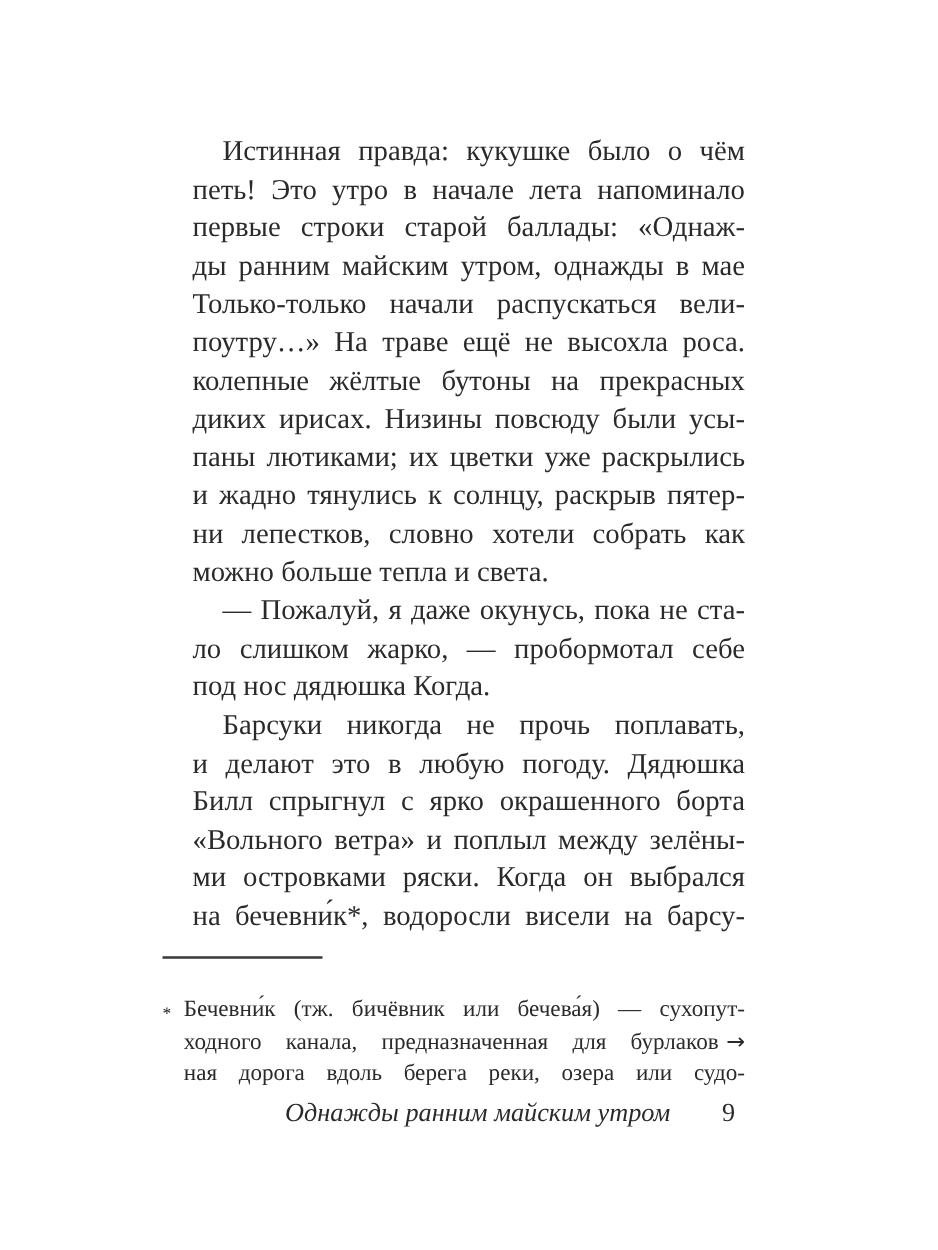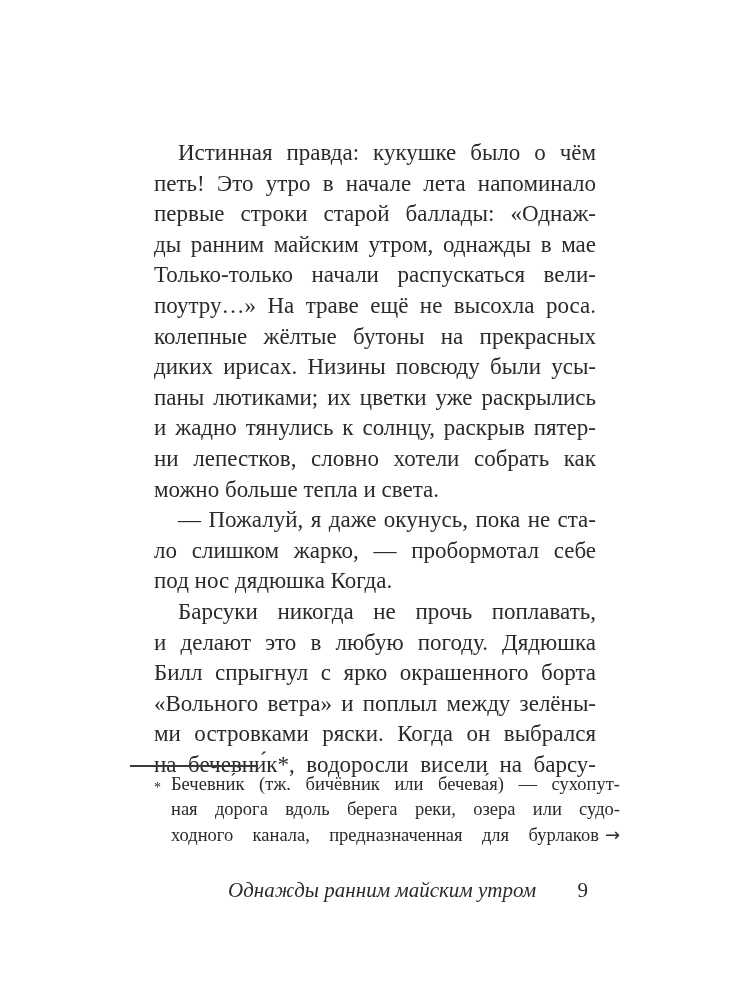--- a/index.html
+++ b/index.html
@@ -13,21 +13,20 @@
       position: relative;
       overflow: hidden;
       color: #2a2a2a;
       font-family: "Liberation Serif", "DejaVu Serif", serif;
     }
     .page {
       position: absolute;
       left: 130px;
       top: 106px;
       width: 466px;
-      margin-top: 32px;
     }
     .body-text {
       font-size: 23px;
       line-height: 30.6px;
       text-align: justify;
     }
     .body-text p {
       margin: 0;
       text-indent: 24px;
     }
@@ -47,25 +46,24 @@
       position: absolute;
       left: 130px;
       top: 765px;
       width: 128px;
       height: 0;
       border-top: 2px solid #3a3a3a;
     }
     .footnote {
       position: absolute;
       left: 130px;
-      top: 772px;
+      top: 796px;
       width: 466px;
       font-size: 18.5px;
       line-height: 25px;
-      margin-left: 24px;
     }
     .footnote .fn-line {
       display: block;
       white-space: nowrap;
       text-align: justify;
       text-align-last: justify;
     }
     .footnote .fn-line.cont {
       padding-left: 17px;
     }
@@ -138,20 +136,20 @@
       <span class="line">ми островками ряски. Когда он выбрался</span>
       <span class="line">на бечевни́к*, водоросли висели на барсу-</span>
     </p>
   </div>
 </div>
 
 <div class="footnote-rule"></div>
 
 <div class="footnote">
   <span class="fn-line"><span class="fn-mark">*</span><span>Бечевни́к (тж. бичёвник или бечева́я) — сухопут-</span></span>
+  <span class="fn-line cont"><span>ходного канала, предназначенная для бурлаков</span><span class="fn-arrow">→</span></span>
   <span class="fn-line cont">ная дорога вдоль берега реки, озера или судо-</span>
-  <span class="fn-line cont"><span>ходного канала, предназначенная для бурлаков</span><span class="fn-arrow">→</span></span>
 </div>
 
 <div class="running-footer">
   <span class="running-title">Однажды ранним майским утром</span>
   <span class="page-number">9</span>
 </div>
 
 </body></html>

